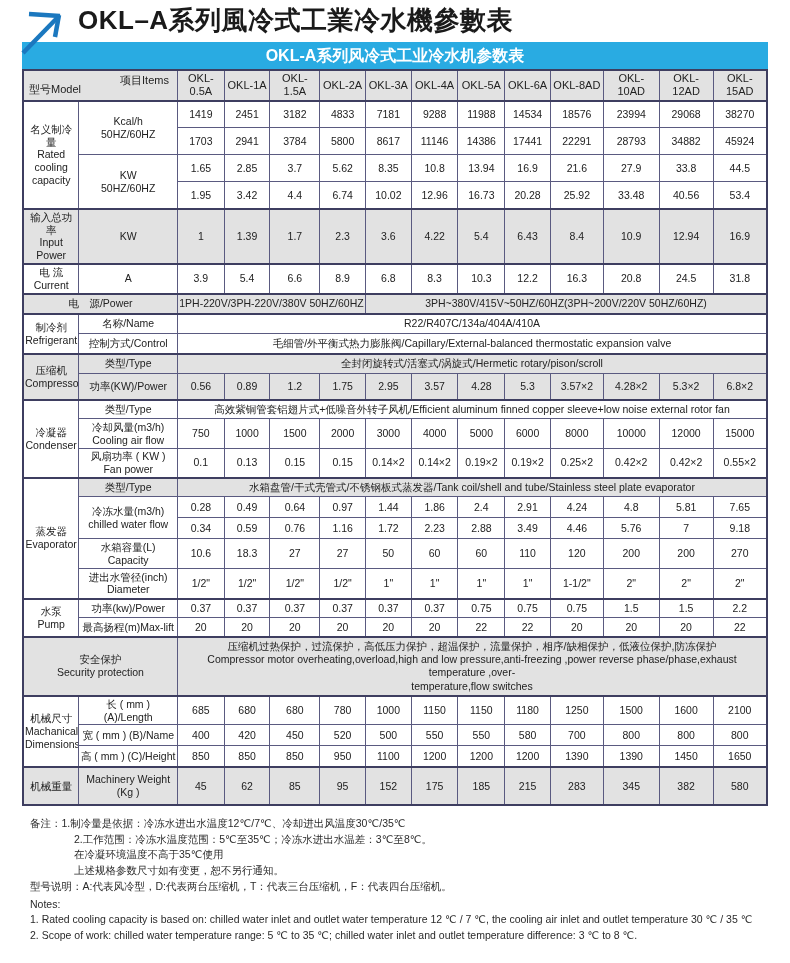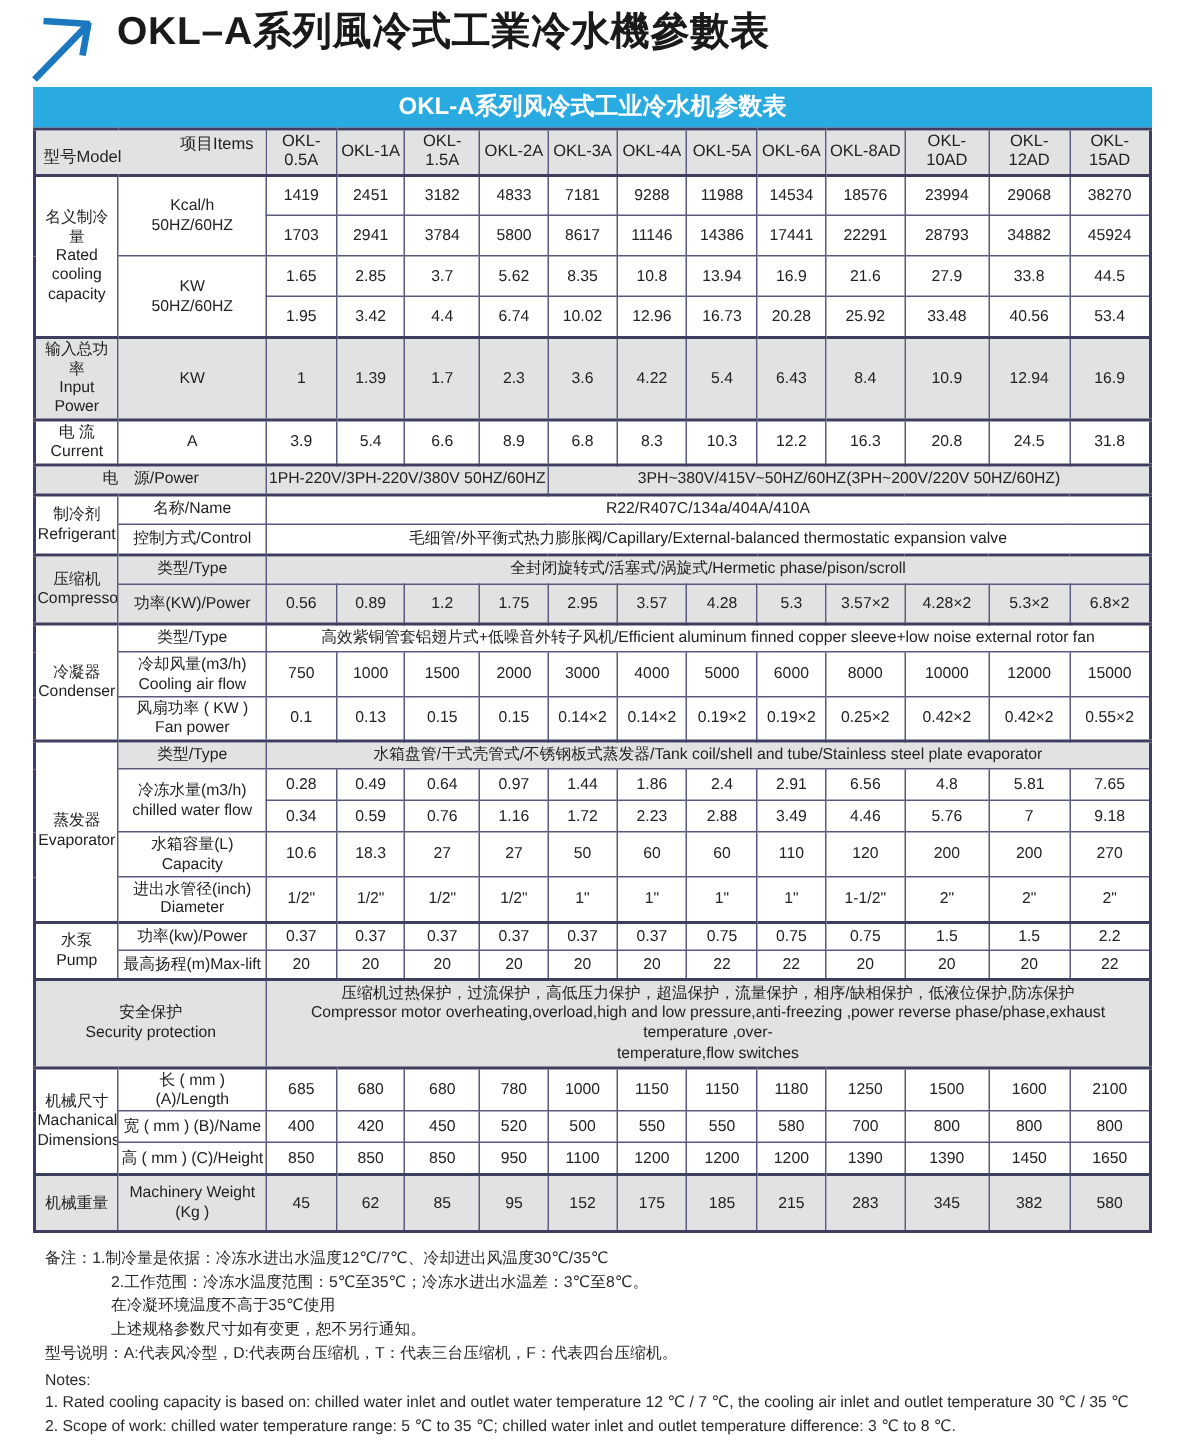--- a/index.html
+++ b/index.html
@@ -3,21 +3,21 @@
 <meta charset="utf-8">
 <style>
   * { box-sizing: border-box; }
   html,body { margin:0; padding:0; }
   body {
     width:790px; height:963px; overflow:hidden;
     background:#ffffff;
     font-family:"Liberation Sans","DejaVu Sans",sans-serif;
     color:#222;
   }
-  .header { position:relative; padding:6px 0 4px 78px; height:58px; }
+  .header { position:relative; padding:6px 0 4px 78px; height:42px; }
   .logo { position:absolute; left:14px; top:6px; }
   .title { font-size:26px; font-weight:bold; color:#1a1a1a; letter-spacing:0.5px; line-height:1.1; }
   .subtitle { font-size:16px; color:#1a1a1a; margin-top:2px; }
   .banner {
     margin-left:22px; width:746px; height:27px; line-height:27px;
     text-align:center; color:#fff; font-size:16px; font-weight:bold;
   }
   table.spec {
     border-collapse:collapse; table-layout:fixed; width:746px; margin-left:22px;
     font-size:10.5px; color:#222; border:2px solid #3e3e60;
@@ -199,21 +199,21 @@
         <td>名称/Name</td>
         <td colspan="12">R22/R407C/134a/404A/410A</td>
       </tr>
       <tr class="h20">
         <td>控制方式/Control</td>
         <td colspan="12">毛细管/外平衡式热力膨胀阀/Capillary/External-balanced thermostatic expansion valve</td>
       </tr>
       <tr class="g sec h20">
         <td rowspan="2">压缩机<br>Compressor</td>
         <td>类型/Type</td>
-        <td colspan="12">全封闭旋转式/活塞式/涡旋式/Hermetic phase/pison/scroll</td>
+        <td colspan="12">全封闭旋转式/活塞式/涡旋式/Hermetic rotary/pison/scroll</td>
       </tr>
       <tr class="g h26">
         <td>功率(KW)/Power</td>
         <td>0.56</td>
         <td>0.89</td>
         <td>1.2</td>
         <td>1.75</td>
         <td>2.95</td>
         <td>3.57</td>
         <td>4.28</td>
@@ -266,21 +266,21 @@
       <tr class="h21">
         <td rowspan="2">冷冻水量(m3/h)<br>chilled water flow</td>
         <td>0.28</td>
         <td>0.49</td>
         <td>0.64</td>
         <td>0.97</td>
         <td>1.44</td>
         <td>1.86</td>
         <td>2.4</td>
         <td>2.91</td>
-        <td>6.56</td>
+        <td>4.24</td>
         <td>4.8</td>
         <td>5.81</td>
         <td>7.65</td>
       </tr>
       <tr class="h21">
         <td>0.34</td>
         <td>0.59</td>
         <td>0.76</td>
         <td>1.16</td>
         <td>1.72</td>

